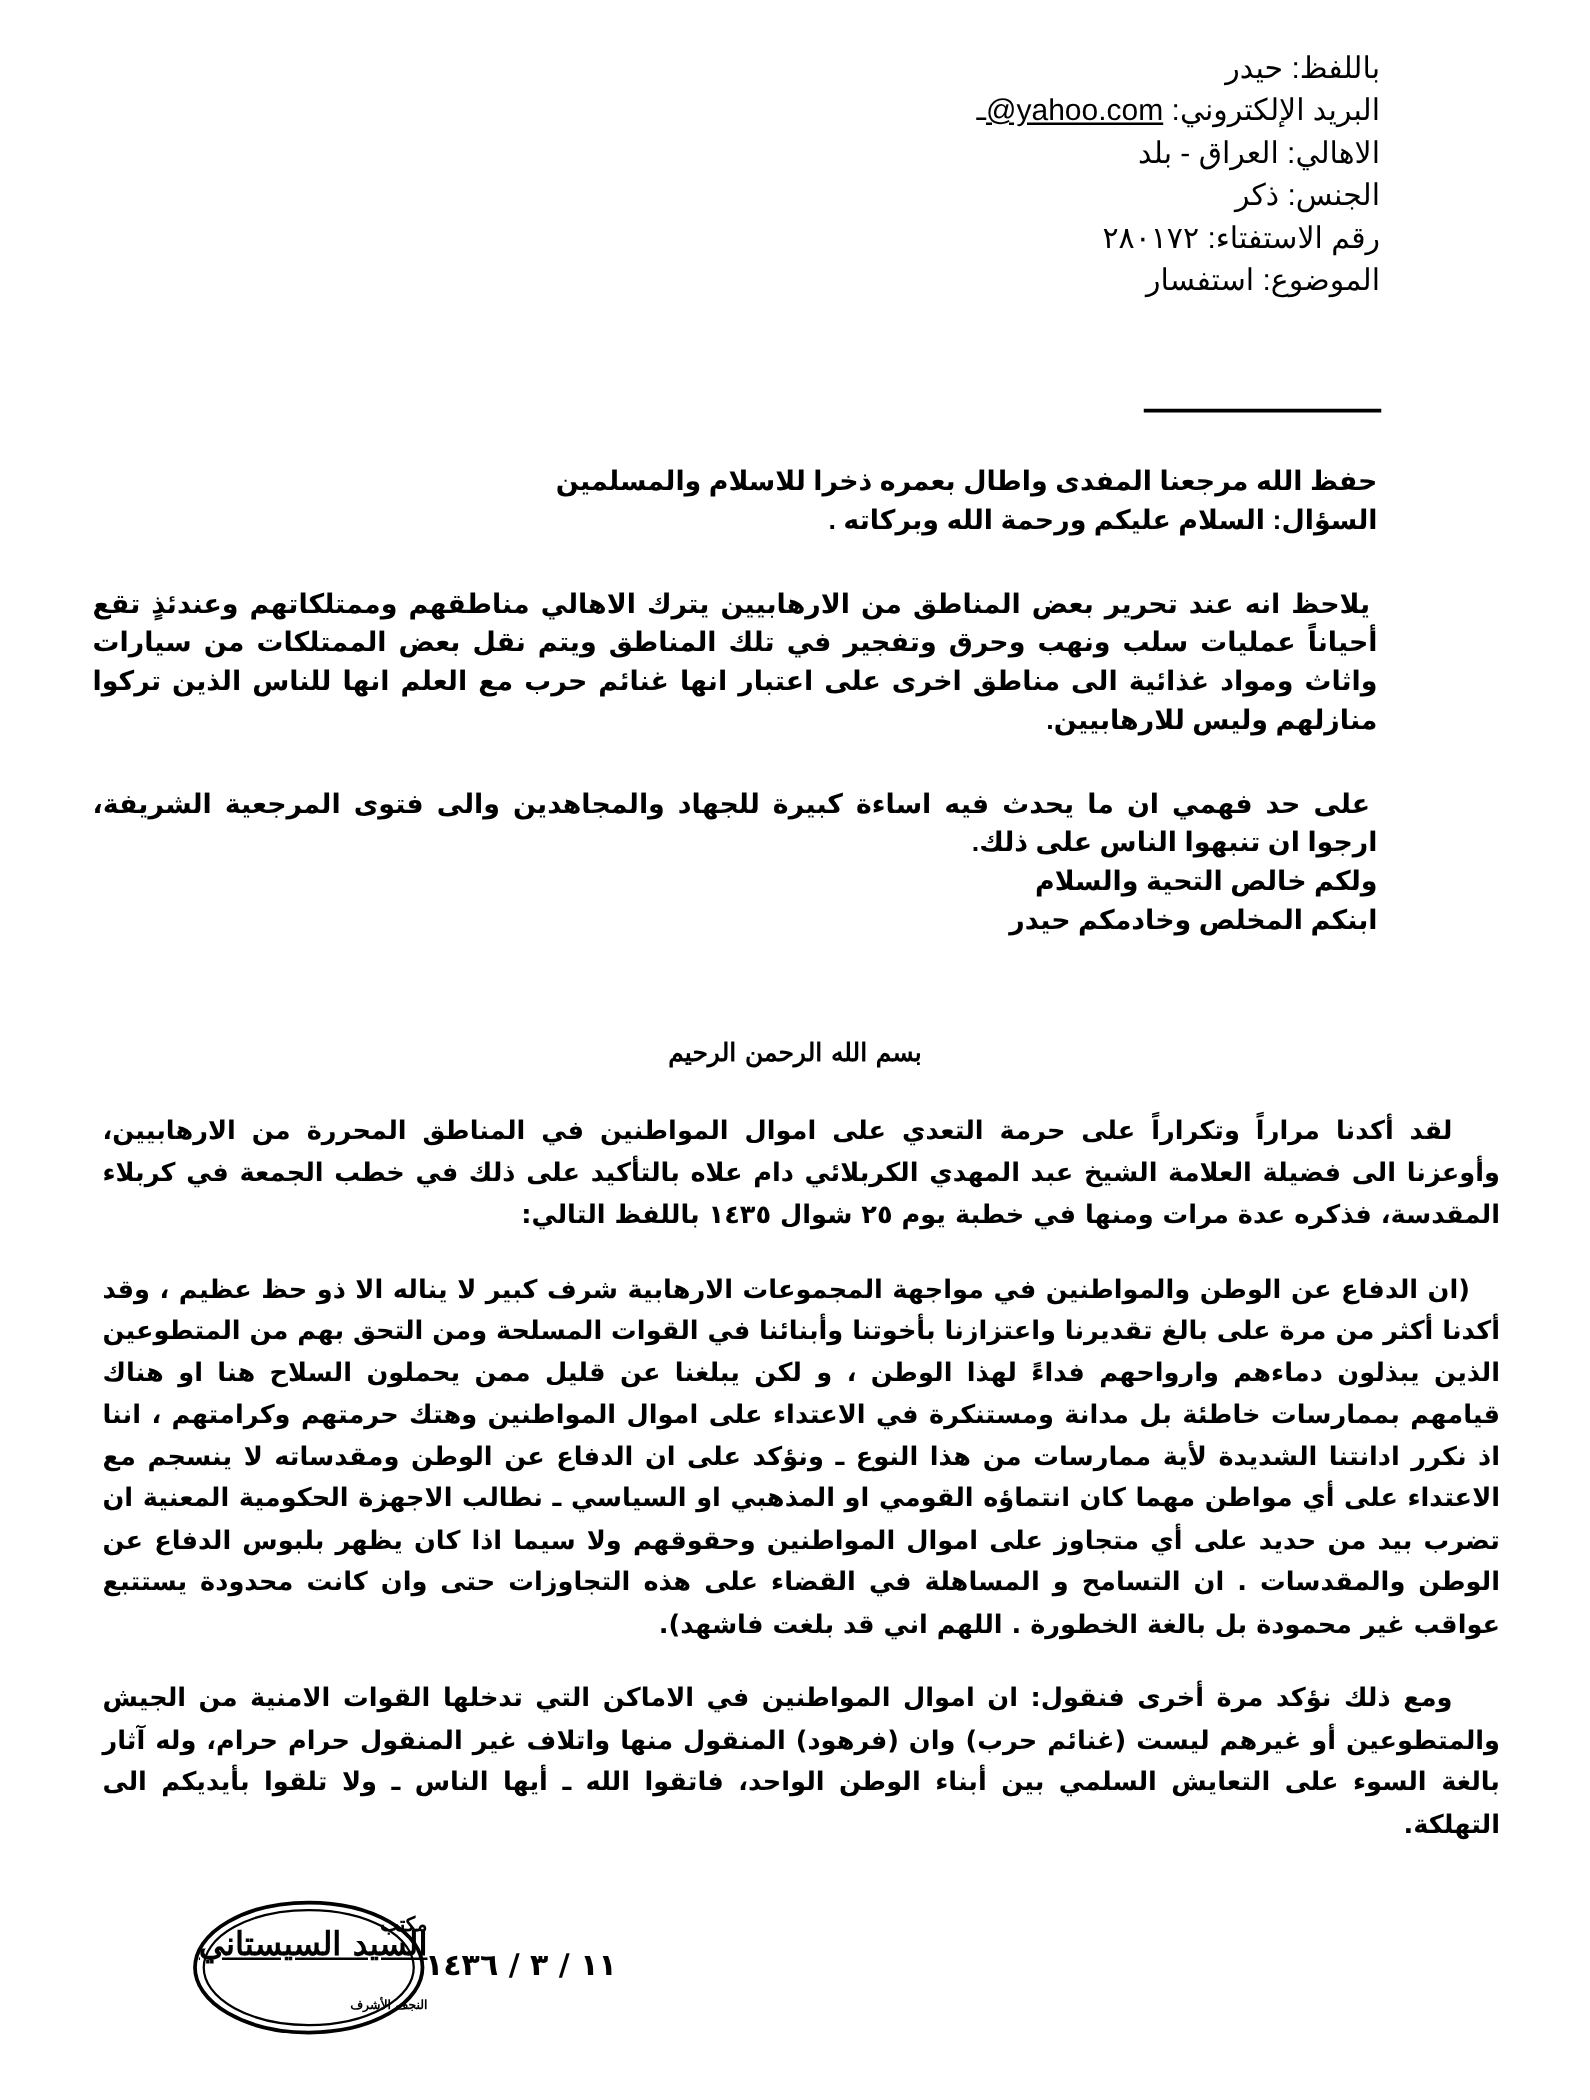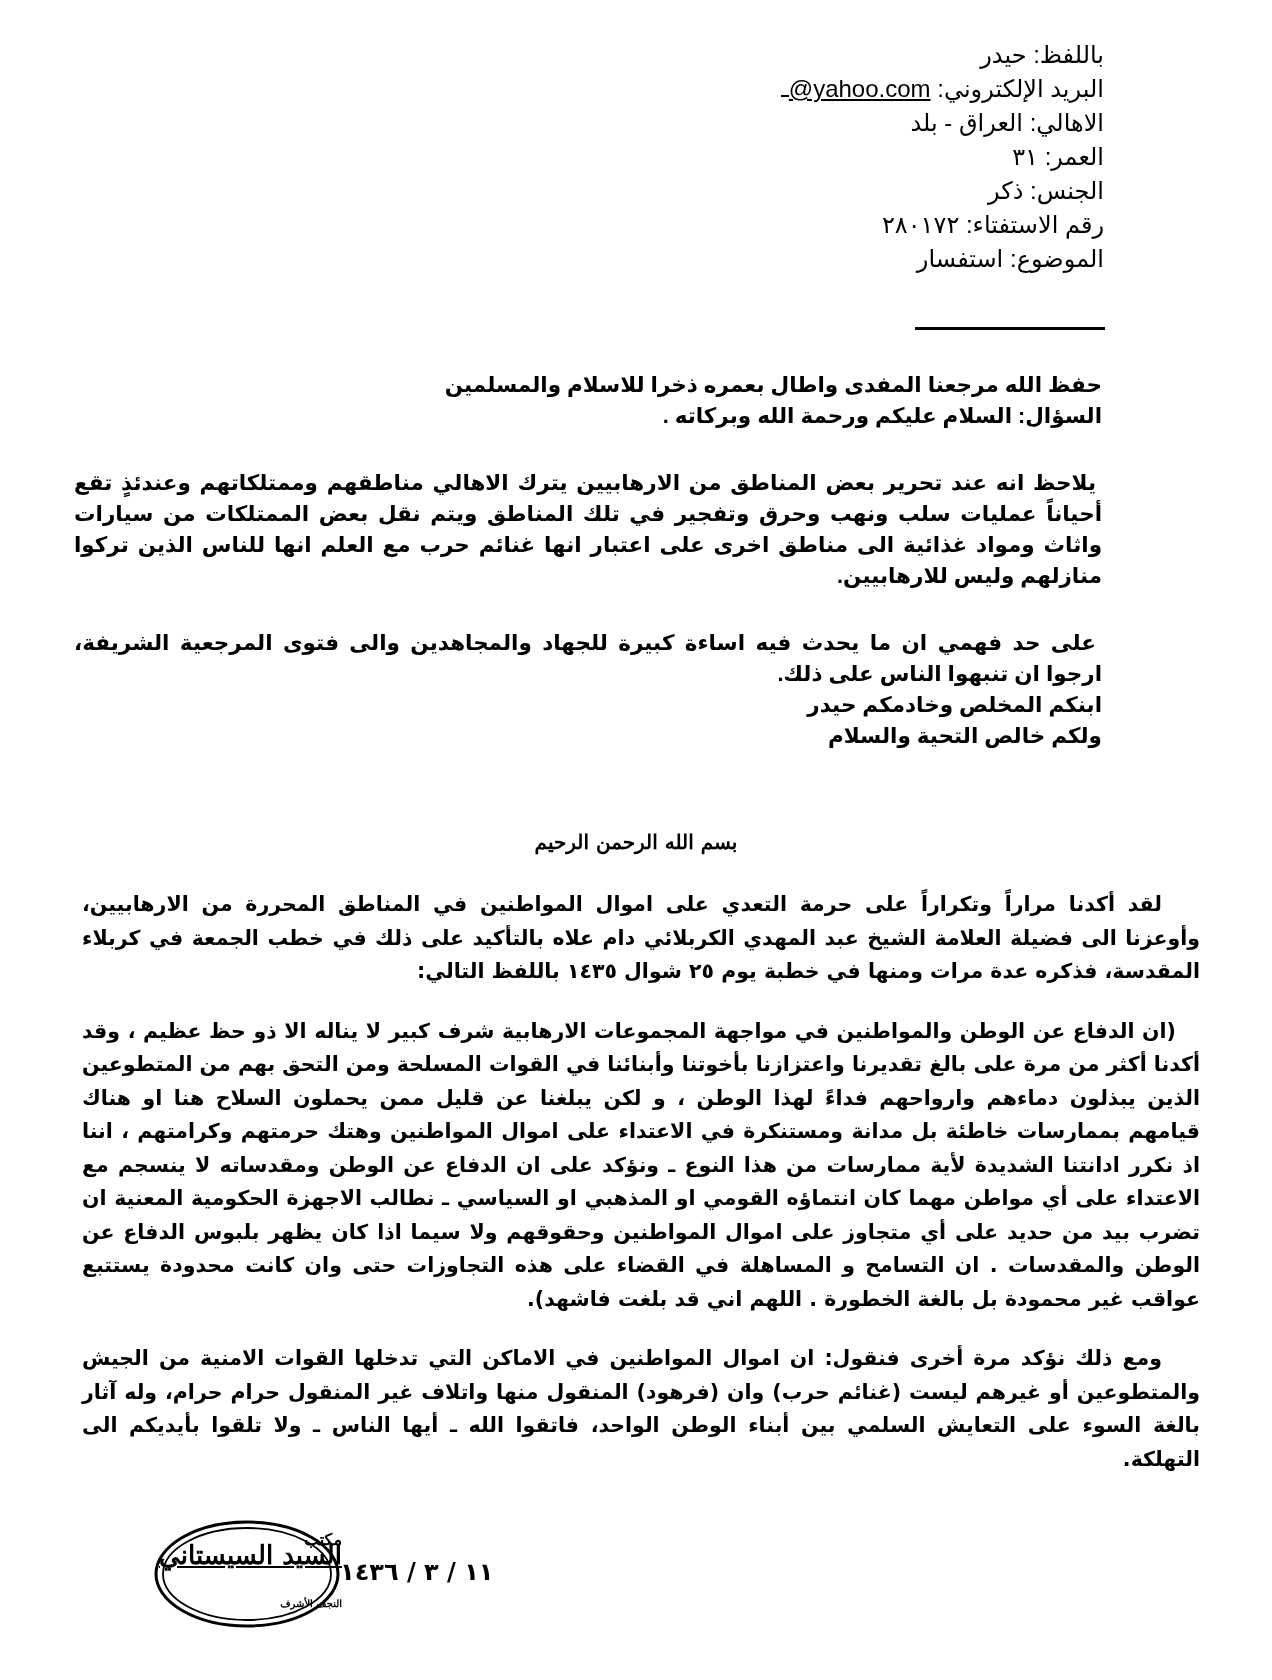--- a/index.html
+++ b/index.html
@@ -160,24 +160,20 @@
     </div>
     <div class="info-row">
       <span class="label">البريد الإلكتروني:</span>
       <span class="email-value">@yahoo.com</span><span class="email-prefix-space"></span>
     </div>
     <div class="info-row">
       <span class="label">الاهالي:</span>
       <span class="value">العراق - بلد</span>
     </div>
     <div class="info-row">
-      <span class="label">العمر:</span>
-      <span class="value">٣١</span>
-    </div>
-    <div class="info-row">
       <span class="label">الجنس:</span>
       <span class="value">ذكر</span>
     </div>
     <div class="info-row">
       <span class="label">رقم الاستفتاء:</span>
       <span class="value">٢٨٠١٧٢</span>
     </div>
     <div class="info-row">
       <span class="label">الموضوع:</span>
       <span class="value">استفسار</span>
@@ -187,22 +183,22 @@
   <div class="separator"></div>
 
   <div class="question">
     <p>حفظ الله مرجعنا المفدى واطال بعمره ذخرا للاسلام والمسلمين</p>
     <p>
       <span>السؤال:</span>
       <span>السلام عليكم ورحمة الله وبركاته .</span>
     </p>
     <p class="indent">يلاحظ انه عند تحرير بعض المناطق من الارهابيين يترك الاهالي مناطقهم وممتلكاتهم وعندئذٍ تقع أحياناً عمليات سلب ونهب وحرق وتفجير في تلك المناطق ويتم نقل بعض الممتلكات من سيارات واثاث ومواد غذائية الى مناطق اخرى على اعتبار انها غنائم حرب مع العلم انها للناس الذين تركوا منازلهم وليس للارهابيين.</p>
     <p class="indent">على حد فهمي ان ما يحدث فيه اساءة كبيرة للجهاد والمجاهدين والى فتوى المرجعية الشريفة، ارجوا ان تنبهوا الناس على ذلك.</p>
+    <p>ولكم خالص التحية والسلام</p>
     <p>ابنكم المخلص وخادمكم حيدر</p>
-    <p>ولكم خالص التحية والسلام</p>
   </div>
 
   <div class="basmala">بسم الله الرحمن الرحيم</div>
 
   <div class="answer">
     <p>لقد أكدنا مراراً وتكراراً على حرمة التعدي على اموال المواطنين في المناطق المحررة من الارهابيين، وأوعزنا الى فضيلة العلامة الشيخ عبد المهدي الكربلائي دام علاه بالتأكيد على ذلك في خطب الجمعة في كربلاء المقدسة، فذكره عدة مرات ومنها في خطبة يوم ٢٥ شوال ١٤٣٥ باللفظ التالي:</p>
     <p class="quote">(ان الدفاع عن الوطن والمواطنين في مواجهة المجموعات الارهابية شرف كبير لا يناله الا ذو حظ عظيم ، وقد أكدنا أكثر من مرة على بالغ تقديرنا واعتزازنا بأخوتنا وأبنائنا في القوات المسلحة ومن التحق بهم من المتطوعين الذين يبذلون دماءهم وارواحهم فداءً لهذا الوطن ، و لكن يبلغنا عن قليل ممن يحملون السلاح هنا او هناك قيامهم بممارسات خاطئة بل مدانة ومستنكرة في الاعتداء على اموال المواطنين وهتك حرمتهم وكرامتهم ، اننا اذ نكرر ادانتنا الشديدة لأية ممارسات من هذا النوع ـ ونؤكد على ان الدفاع عن الوطن ومقدساته لا ينسجم مع الاعتداء على أي مواطن مهما كان انتماؤه القومي او المذهبي او السياسي ـ نطالب الاجهزة الحكومية المعنية ان تضرب بيد من حديد على أي متجاوز على اموال المواطنين وحقوقهم ولا سيما اذا كان يظهر بلبوس الدفاع عن الوطن والمقدسات . ان التسامح و المساهلة في القضاء على هذه التجاوزات حتى وان كانت محدودة يستتبع عواقب غير محمودة بل بالغة الخطورة . اللهم اني قد بلغت فاشهد).</p>
     <p>ومع ذلك نؤكد مرة أخرى فنقول: ان اموال المواطنين في الاماكن التي تدخلها القوات الامنية من الجيش والمتطوعين أو غيرهم ليست (غنائم حرب) وان (فرهود) المنقول منها واتلاف غير المنقول حرام حرام، وله آثار بالغة السوء على التعايش السلمي بين أبناء الوطن الواحد، فاتقوا الله ـ أيها الناس ـ ولا تلقوا بأيديكم الى التهلكة.</p>
   </div>
 

